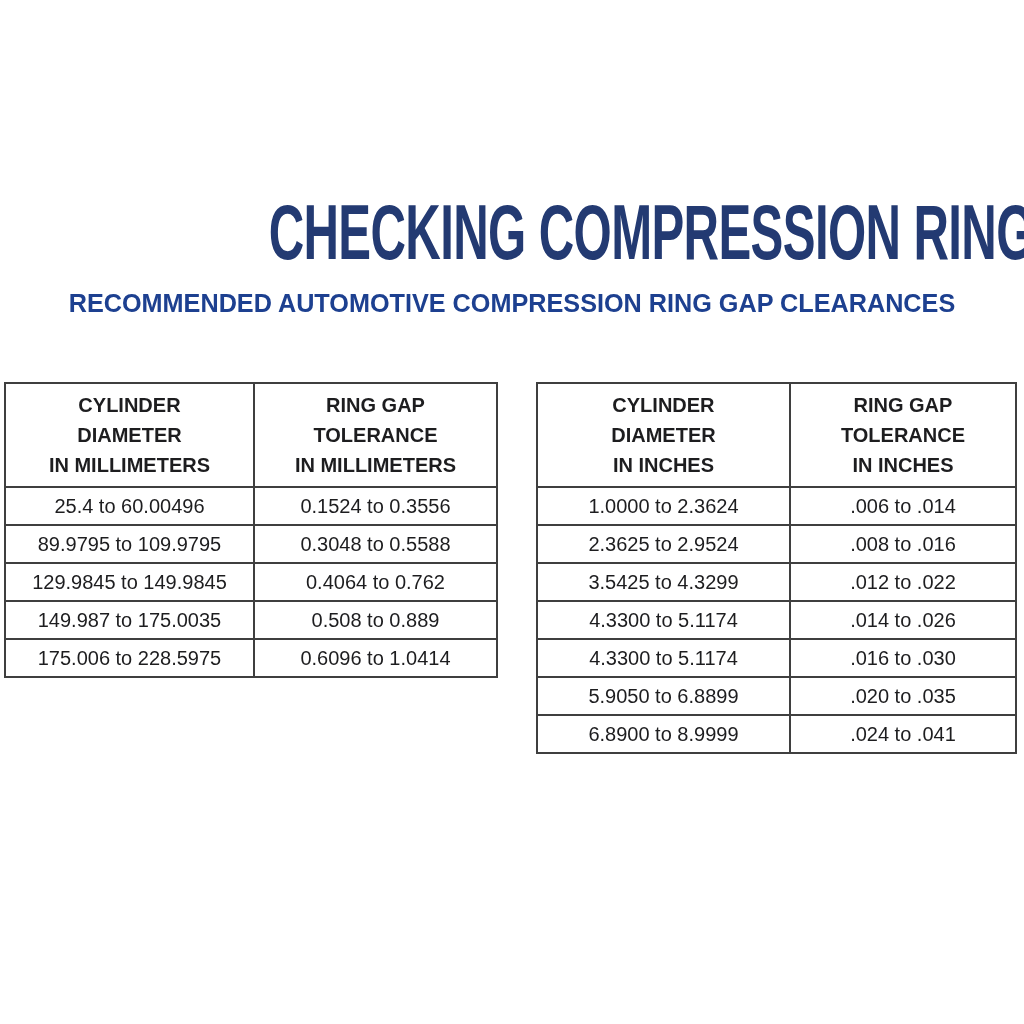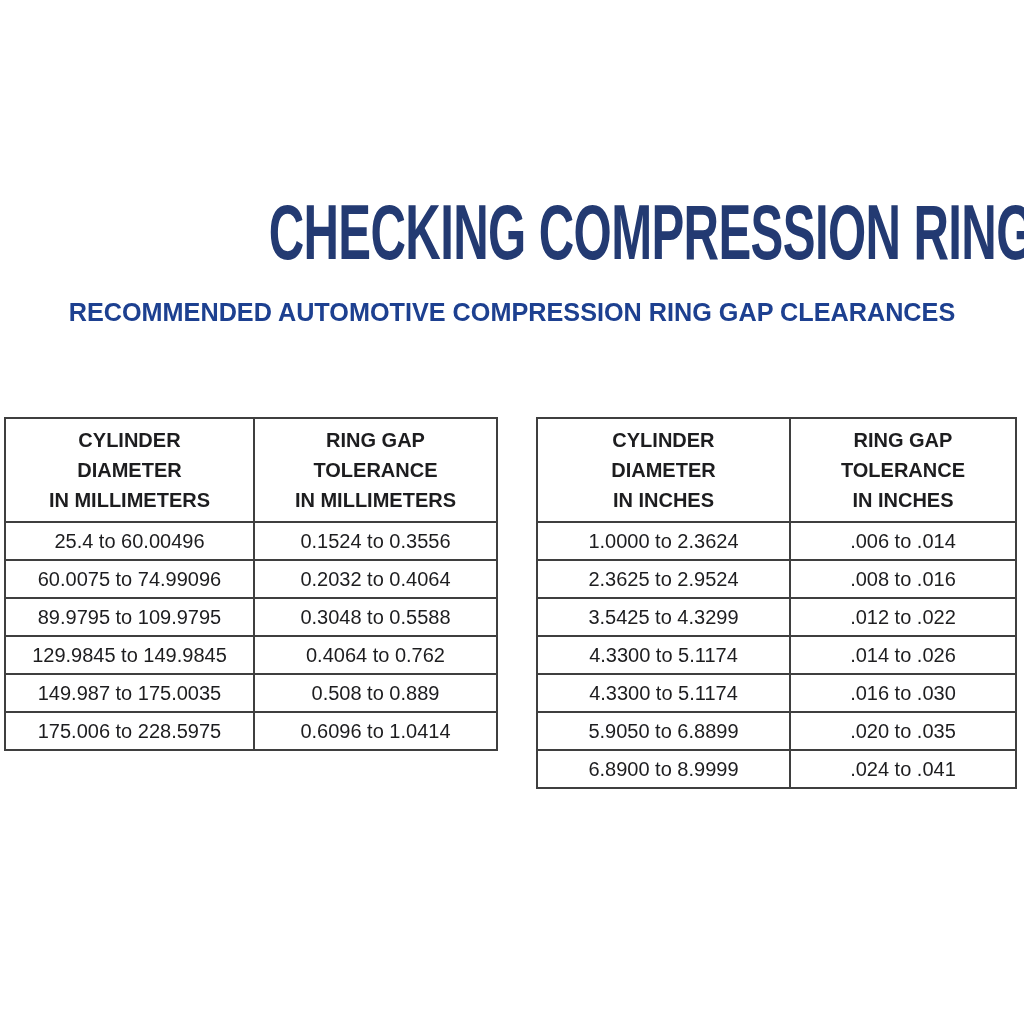--- a/index.html
+++ b/index.html
@@ -28,21 +28,21 @@
     white-space: nowrap;
   }
   .title .squeeze {
     display: inline-block;
     transform: scaleX(0.63);
     transform-origin: center;
     letter-spacing: -1px;
   }
   .subtitle {
     position: absolute;
-    top: 297px; left: 0;
+    top: 288px; left: 0;
     width: 1024px;
     text-align: center;
     color: #1d4090;
     font-weight: bold;
     font-size: 26px;
     line-height: 30px;
     white-space: nowrap;
   }
   .subtitle .squeeze {
     display: inline-block;
@@ -50,21 +50,20 @@
     transform-origin: center;
   }
 
   
   .spec-table {
     position: absolute;
     top: 382px;
     border-collapse: collapse;
     table-layout: fixed;
     background: #ffffff;
-    margin-top: 35px;
   }
   .spec-table.mm { left: 4px;   width: 494px; }
   .spec-table.in { left: 536px; width: 481px; }
 
   .spec-table th, .spec-table td {
     border: 2px solid #3f3f3f;
     text-align: center;
     vertical-align: middle;
     color: #1d1d1f;
   }
@@ -107,24 +106,20 @@
 IN MILLIMETERS</th>
         <th>RING GAP
 TOLERANCE
 IN MILLIMETERS</th>
       </tr>
     </thead>
     <tbody>
       <tr>
         <td>25.4 to 60.00496</td>
         <td>0.1524 to 0.3556</td>
-      </tr>
-      <tr>
-        <td>60.0075 to 74.99096</td>
-        <td>0.2032 to 0.4064</td>
       </tr>
       <tr>
         <td>89.9795 to 109.9795</td>
         <td>0.3048 to 0.5588</td>
       </tr>
       <tr>
         <td>129.9845 to 149.9845</td>
         <td>0.4064 to 0.762</td>
       </tr>
       <tr>

